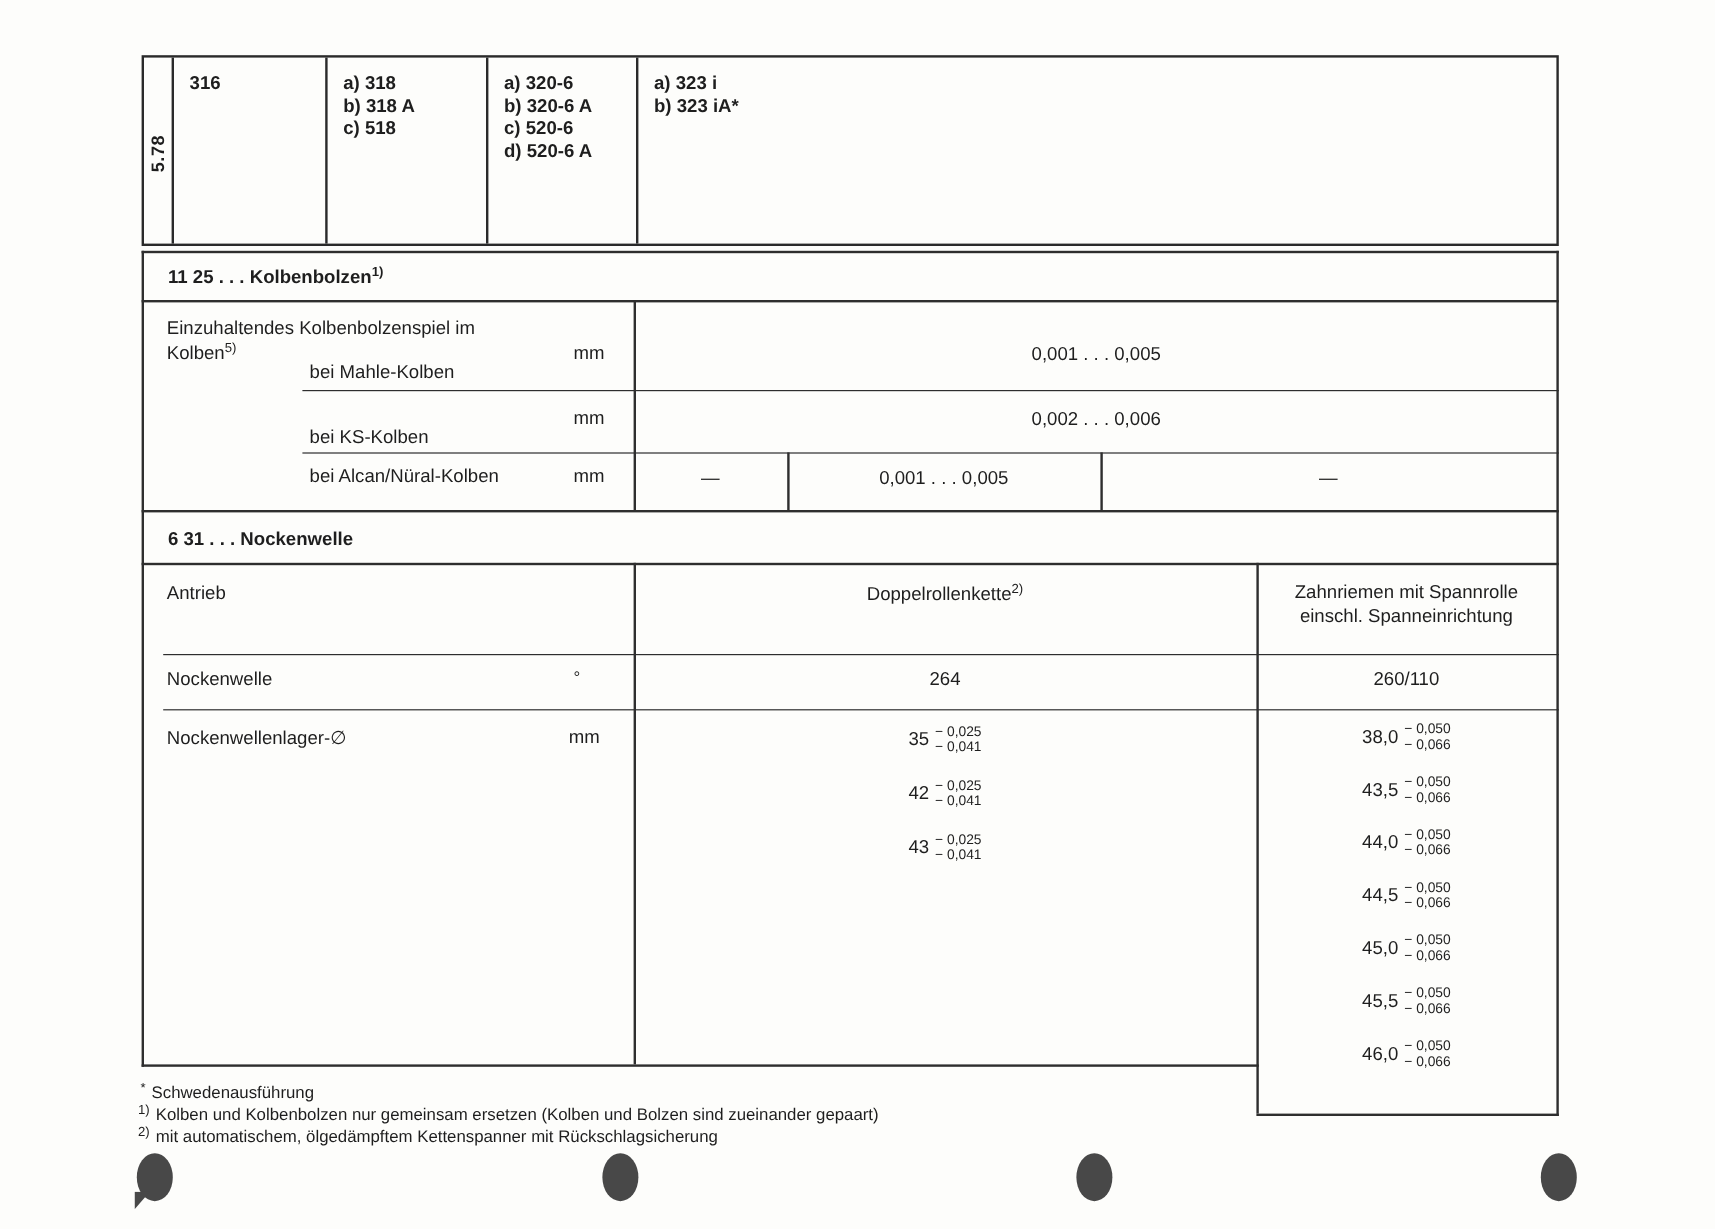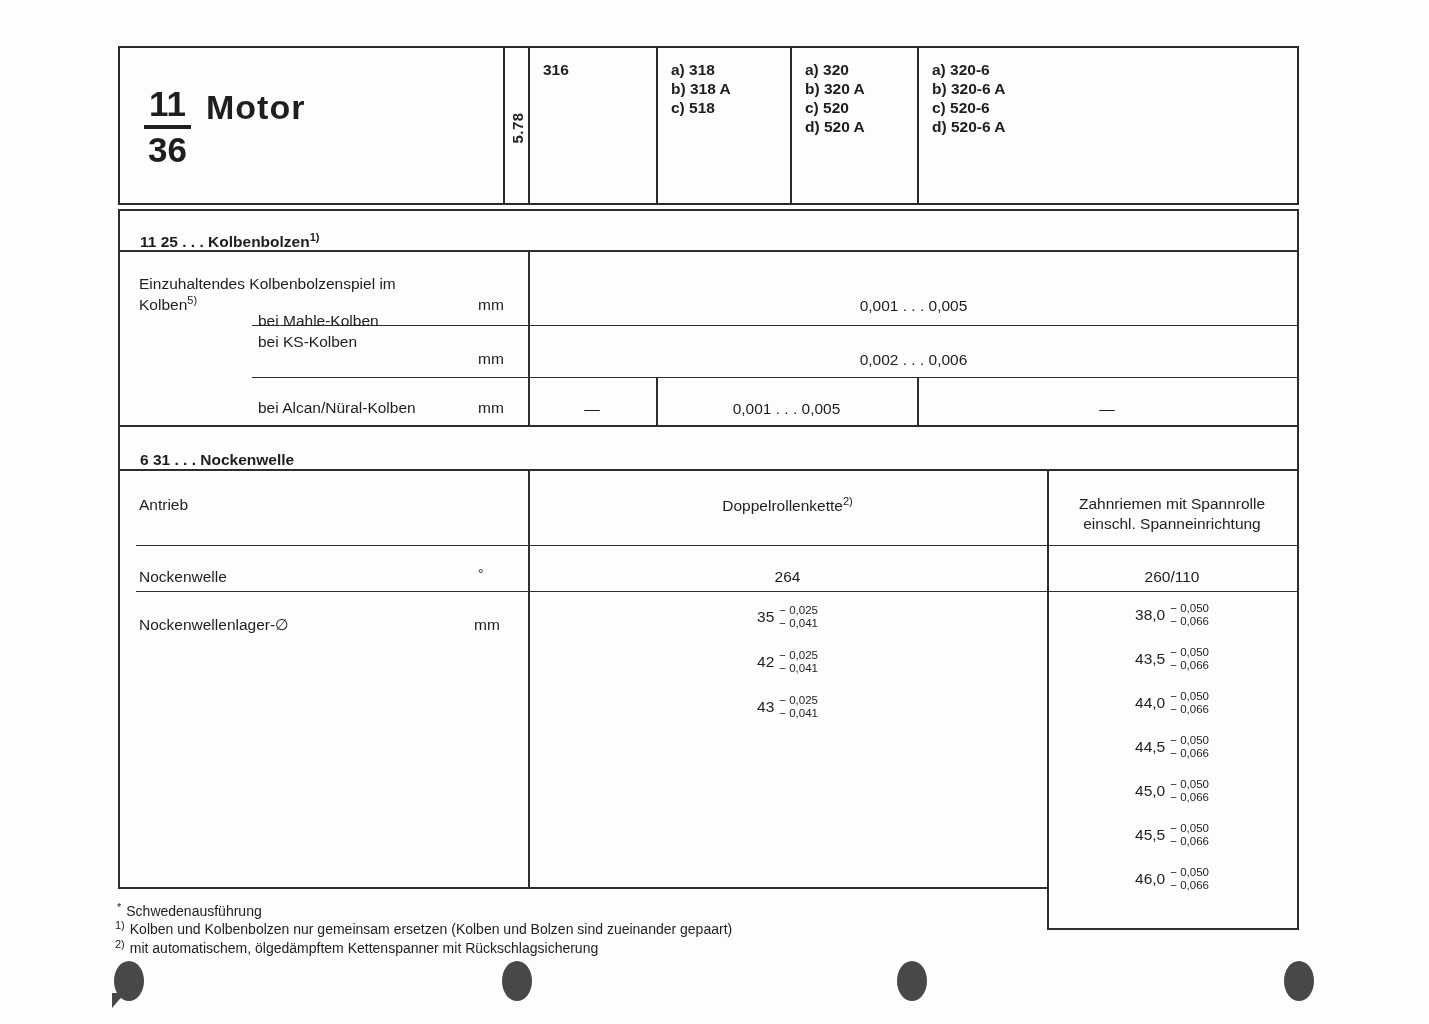--- a/index.html
+++ b/index.html
@@ -3,21 +3,21 @@
 <meta charset="utf-8">
 <style>
   html,body { margin:0; padding:0; }
   body {
     width:1429px; height:1024px; position:relative;
     background:#fdfdfb;
     font-family:"Liberation Sans", sans-serif;
     color:#1e1e1e;
     overflow:hidden;
   }
-  .t  { position:absolute; white-space:nowrap; font-size:15.5px;margin-top:10px; }
+  .t  { position:absolute; white-space:nowrap; font-size:15.5px; }
   .b  { font-weight:bold; }
   .c  { text-align:center; white-space:nowrap; }
   .hl { position:absolute; height:2px; background:#2e2e2e; }
   .vl { position:absolute; width:2px;  background:#2e2e2e; }
   .sup { font-size:11px; vertical-align:6px; letter-spacing:0; }
 
   
   .hdr {
     position:absolute; left:118px; top:46px; width:1181px; height:159px;
     border:2px solid #2a2a2a; box-sizing:border-box;
@@ -54,49 +54,40 @@
   .dot-tail::after {
     content:""; position:absolute; left:-2px; bottom:-7px;
     width:13px; height:15px; background:#484848;
     clip-path:polygon(0 100%, 0 0, 100% 0);
   }
 </style>
 </head>
 <body>
 
 <div class="hdr">
-  <div class="hcell hcell-title">
-    <div class="fraction">
-      <div class="fr-top">11</div>
-      <div class="fr-bottom">36</div>
-    </div>
-    <div class="motor-title">Motor</div>
-  </div>
   <div class="hcell hcell-date">
     <span class="rot">5.78</span>
   </div>
   <div class="hcell hcell-m" style="width:128px">
     <div>316</div>
   </div>
   <div class="hcell hcell-m" style="width:134px">
     <div>a) 318</div>
     <div>b) 318 A</div>
     <div>c) 518</div>
-  </div>
-  <div class="hcell hcell-m" style="width:127px">
-    <div>a) 320</div>
-    <div>b) 320 A</div>
-    <div>c) 520</div>
-    <div>d) 520 A</div>
   </div>
   <div class="hcell hcell-m" style="width:125px">
     <div>a) 320-6</div>
     <div>b) 320-6 A</div>
     <div>c) 520-6</div>
     <div>d) 520-6 A</div>
+  </div>
+  <div class="hcell hcell-m">
+    <div>a) 323 i</div>
+    <div>b) 323 iA*</div>
   </div>
 </div>
 
 <div class="hl" style="left:118px;top:209px;width:1181px"></div>
 <div class="hl" style="left:118px;top:250px;width:1181px"></div>
 <div class="hl" style="left:252px;top:325px;width:1047px;height:1px"></div>
 <div class="hl" style="left:252px;top:377px;width:1047px;height:1px"></div>
 <div class="hl" style="left:118px;top:425px;width:1181px"></div>
 <div class="hl" style="left:118px;top:469px;width:1181px"></div>
 <div class="hl" style="left:136px;top:545px;width:1163px;height:1px"></div>
@@ -118,21 +109,21 @@
 
 <div class="t" style="left:139px;top:265px">Einzuhaltendes Kolbenbolzenspiel im</div>
 <div class="t" style="left:139px;top:284px">
   <span>Kolben</span><span class="sup">5)</span>
 </div>
 
 <div class="t" style="left:258px;top:302px">bei Mahle-Kolben</div>
 <div class="t" style="left:478px;top:286px">mm</div>
 <div class="t c" style="left:528px;top:287px;width:771px">0,001 . . . 0,005</div>
 
-<div class="t" style="left:258px;top:323px">bei KS-Kolben</div>
+<div class="t" style="left:258px;top:356px">bei KS-Kolben</div>
 <div class="t" style="left:478px;top:340px">mm</div>
 <div class="t c" style="left:528px;top:341px;width:771px">0,002 . . . 0,006</div>
 
 <div class="t" style="left:258px;top:389px">bei Alcan/Nüral-Kolben</div>
 <div class="t" style="left:478px;top:389px">mm</div>
 <div class="t c" style="left:528px;top:390px;width:128px">—</div>
 <div class="t c" style="left:656px;top:390px;width:261px">0,001 . . . 0,005</div>
 <div class="t c" style="left:917px;top:390px;width:380px">—</div>
 
 <div class="t b" style="left:140px;top:441px">6 31 . . . Nockenwelle</div>

